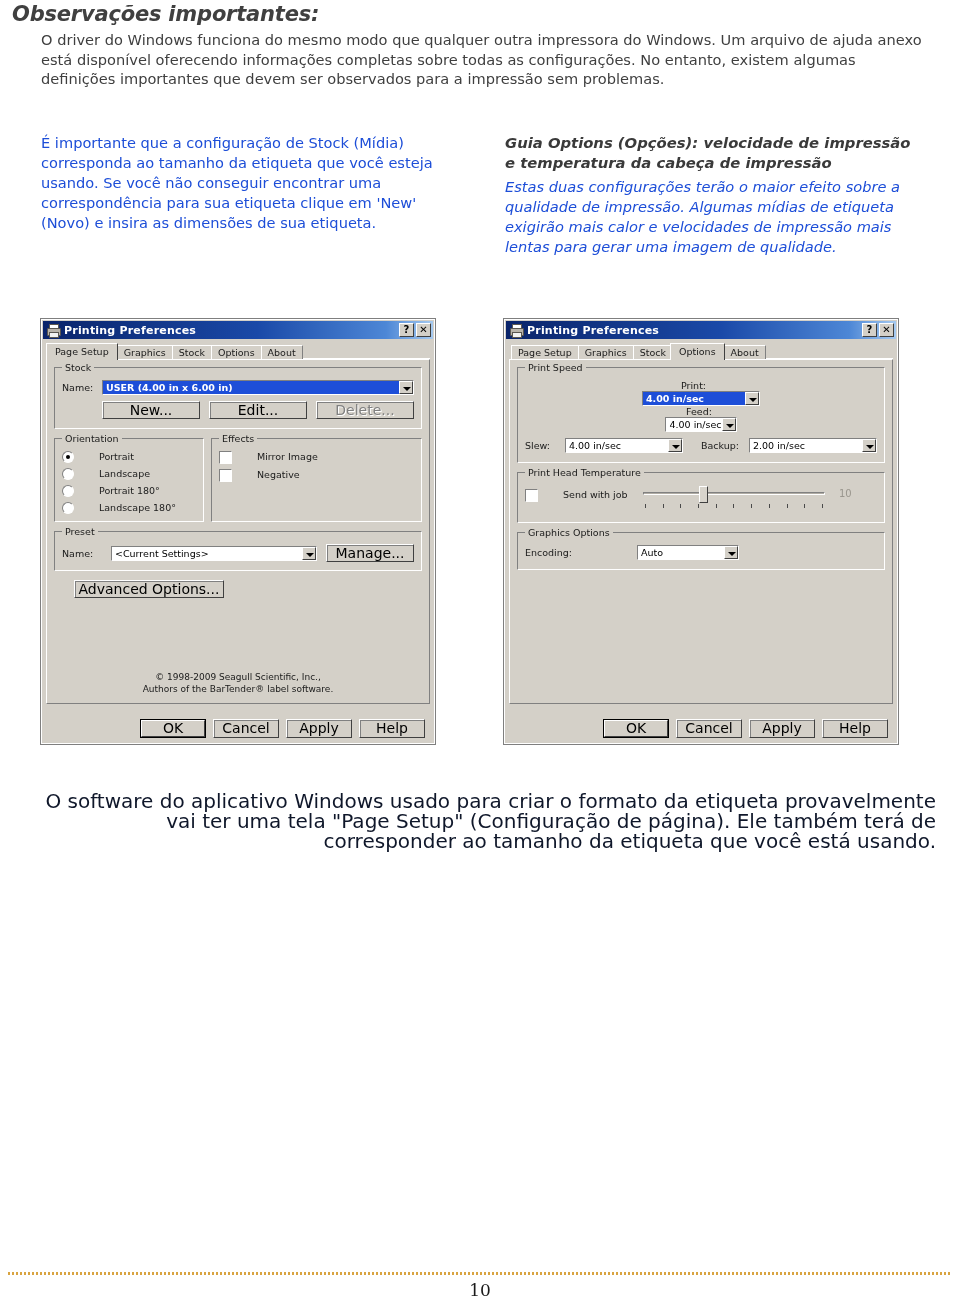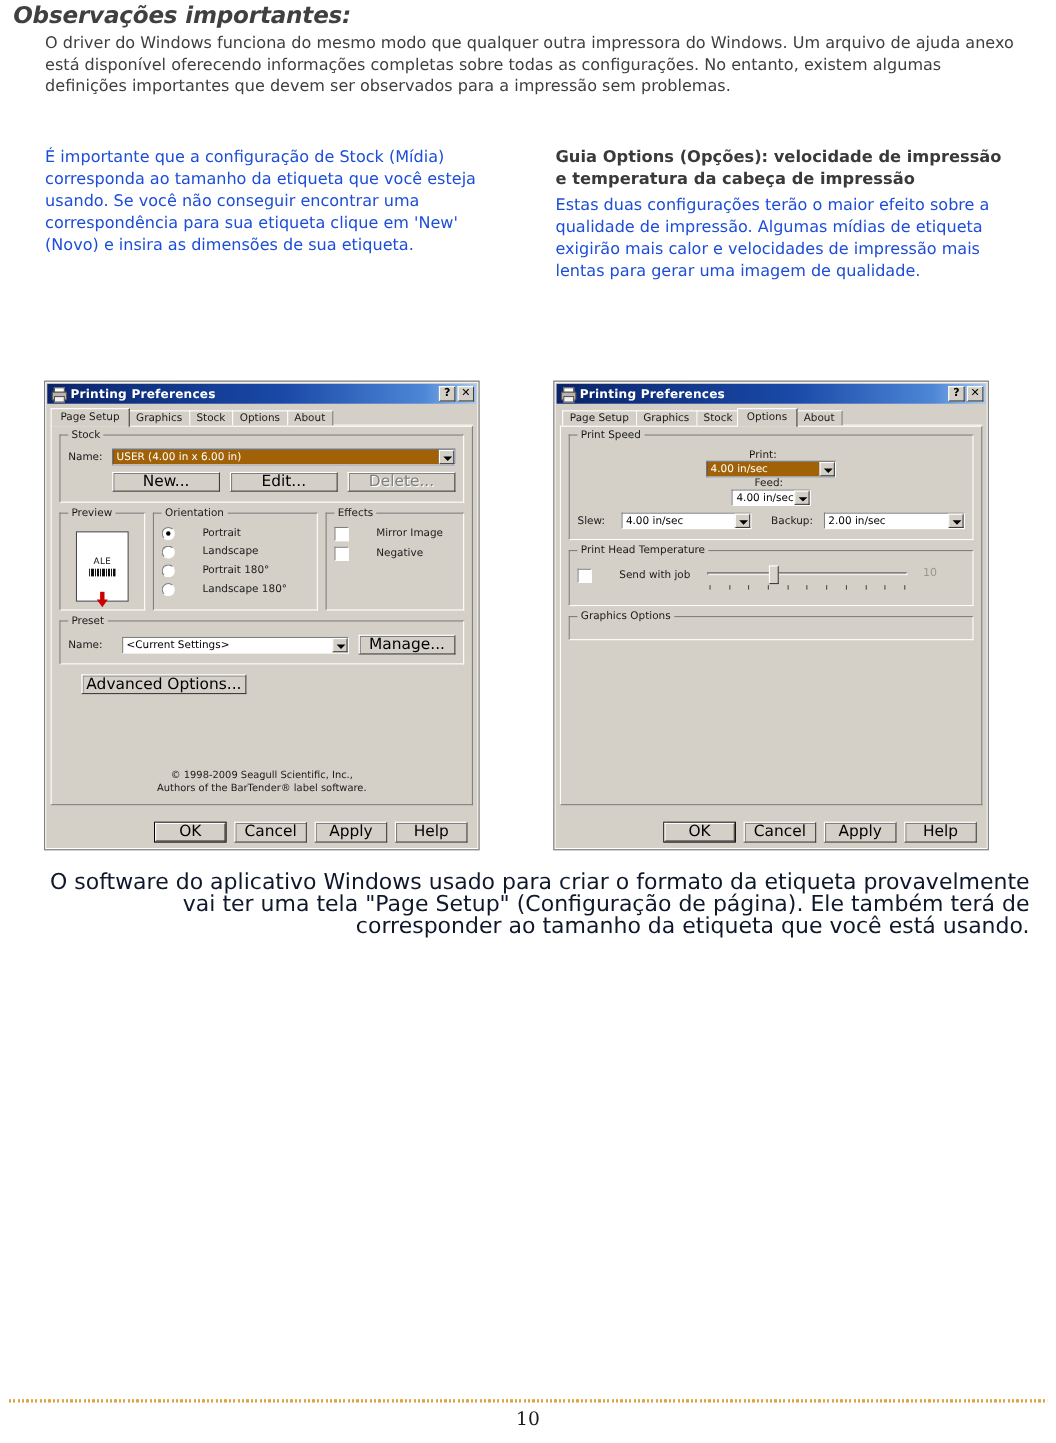--- a/index.html
+++ b/index.html
@@ -35,21 +35,21 @@
     font-size: 14.6px;
     line-height: 19.5px;
     color: #3f3f3f;
   }
 
   .col {
     position: absolute;
     top: 133px;
   }
   .col-left  { left: 41px;  width: 410px; }
-  .col-right { left: 505px; width: 420px; }
+  .col-right { left: 505px; width: 420px; font-style: italic; }
 
   .col-head {
     font-size: 14.8px;
     font-weight: bold;
     color: #3a3a3a;
     line-height: 19.5px;
     margin: 0 0 5px 0;
   }
   .col-left .col-head { margin-bottom: 24px; }
   .col-body {
@@ -98,21 +98,20 @@
     position: absolute;
     width: 396px;
     background: #d4d0c8;
     border: 1px solid #7f7f7f;
     box-shadow: 0 0 0 1px #ffffff inset;
     font-family: "DejaVu Sans", sans-serif;
     font-size: 9.5px;
     color: #1a1a1a;
     box-sizing: border-box;
     filter: blur(0.18px);
-    margin-top: 28px;
   }
   .dlg-left  { left: 40px;  top: 318px; height: 427px; }
   .dlg-right { left: 503px; top: 318px; height: 427px; }
 
   .titlebar {
     height: 18px;
     margin: 2px;
     background: linear-gradient(to right, #0a246a 0%, #1a49a8 55%, #4d87d6 88%, #a6caf0 100%);
     display: flex;
     align-items: center;
@@ -260,21 +259,21 @@
   .combo .cval {
     flex: 1;
     font-size: 9.5px;
     line-height: 13px;
     padding-left: 3px;
     white-space: nowrap;
     overflow: hidden;
     color: #000;
   }
   .combo.selected { background: #0a246a; }
-  .combo.selected .cval { background: #a16207; color: #ffffff; }
+  .combo.selected .cval { background: #1d4ed8; color: #ffffff; font-weight: bold; }
   .combo .carrow {
     width: 14px;
     background: #d4d0c8;
     border: 1px solid #ffffff;
     border-right-color: #404040;
     border-bottom-color: #404040;
     box-sizing: border-box;
     position: relative;
     flex: none;
   }
@@ -493,31 +492,20 @@
         </div>
         <div class="row" style="margin-bottom:2px; padding-left:40px; gap:9px;">
           <span class="btn" style="flex:1;">New...</span>
           <span class="btn" style="flex:1;">Edit...</span>
           <span class="btn disabled" style="flex:1;">Delete...</span>
         </div>
       </div>
 
       <div style="display:flex; gap:7px; margin-bottom:9px;">
 
-        <div class="group" style="width:78px; margin-bottom:0; padding-top:12px;">
-          <span class="group-title">Preview</span>
-          <div class="preview-box">
-            <span class="ale">ALE</span>
-            <span class="barcode"></span>
-            <span class="preview-arrow">
-              <span class="stem"></span>
-                <span class="head"></span>
-            </span>
-          </div>
-        </div>
 
         <div class="group" style="width:150px; margin-bottom:0; padding-top:12px;">
           <span class="group-title">Orientation</span>
           <div class="radio">
             <span class="radio-mark on"></span>
             <span class="lbl">Portrait</span>
           </div>
           <div class="radio">
             <span class="radio-mark"></span>
             <span class="lbl">Landscape</span>
@@ -654,20 +642,27 @@
                 <i></i>
                 <i></i>
             </span>
             <span class="slider-value">10</span>
           </div>
         </div>
       </div>
 
       <div class="group" style="padding-top:12px; padding-bottom:8px;">
         <span class="group-title">Graphics Options</span>
+        <div class="row" style="margin-bottom:1px;">
+          <span class="lbl" style="width:112px;">Encoding:</span>
+          <span class="combo" style="width:102px;">
+            <span class="cval">Auto</span>
+            <span class="carrow"></span>
+          </span>
+        </div>
       </div>
     </div>
 
     <div class="dlg-buttons">
       <span class="btn default">
           <span>OK</span>
         </span>
       <span class="btn">Cancel</span>
       <span class="btn">Apply</span>
       <span class="btn">Help</span>

